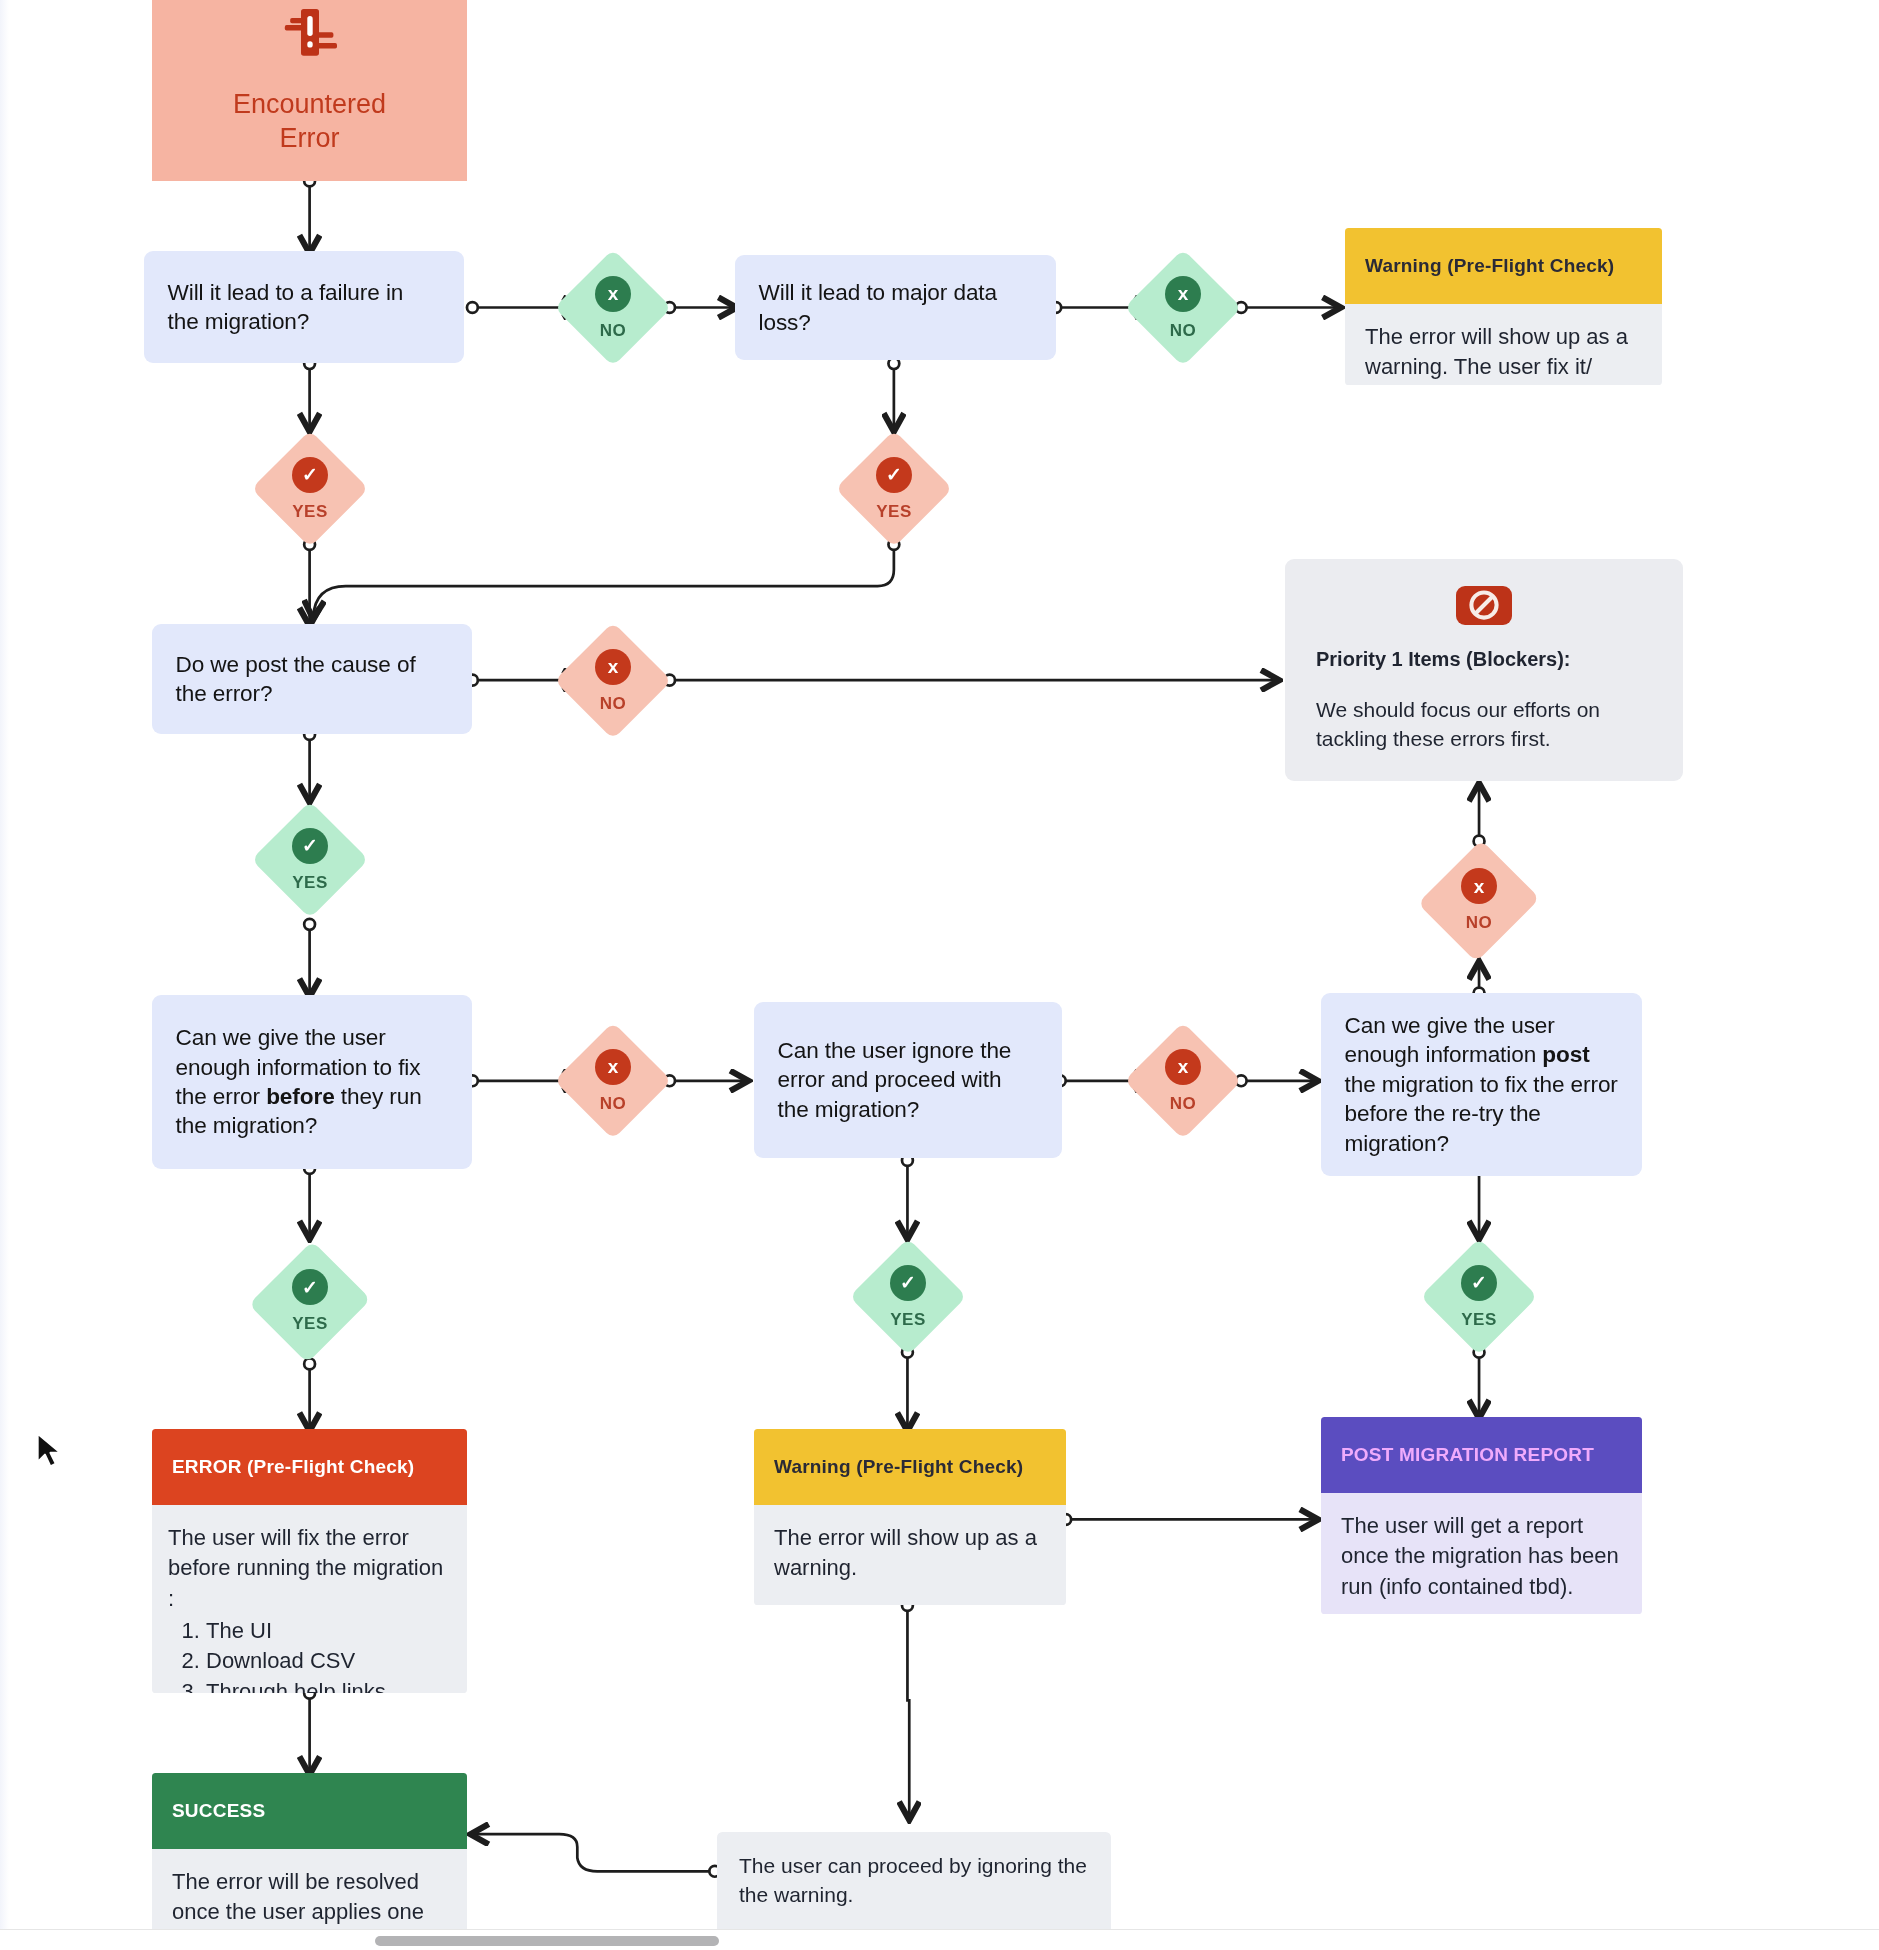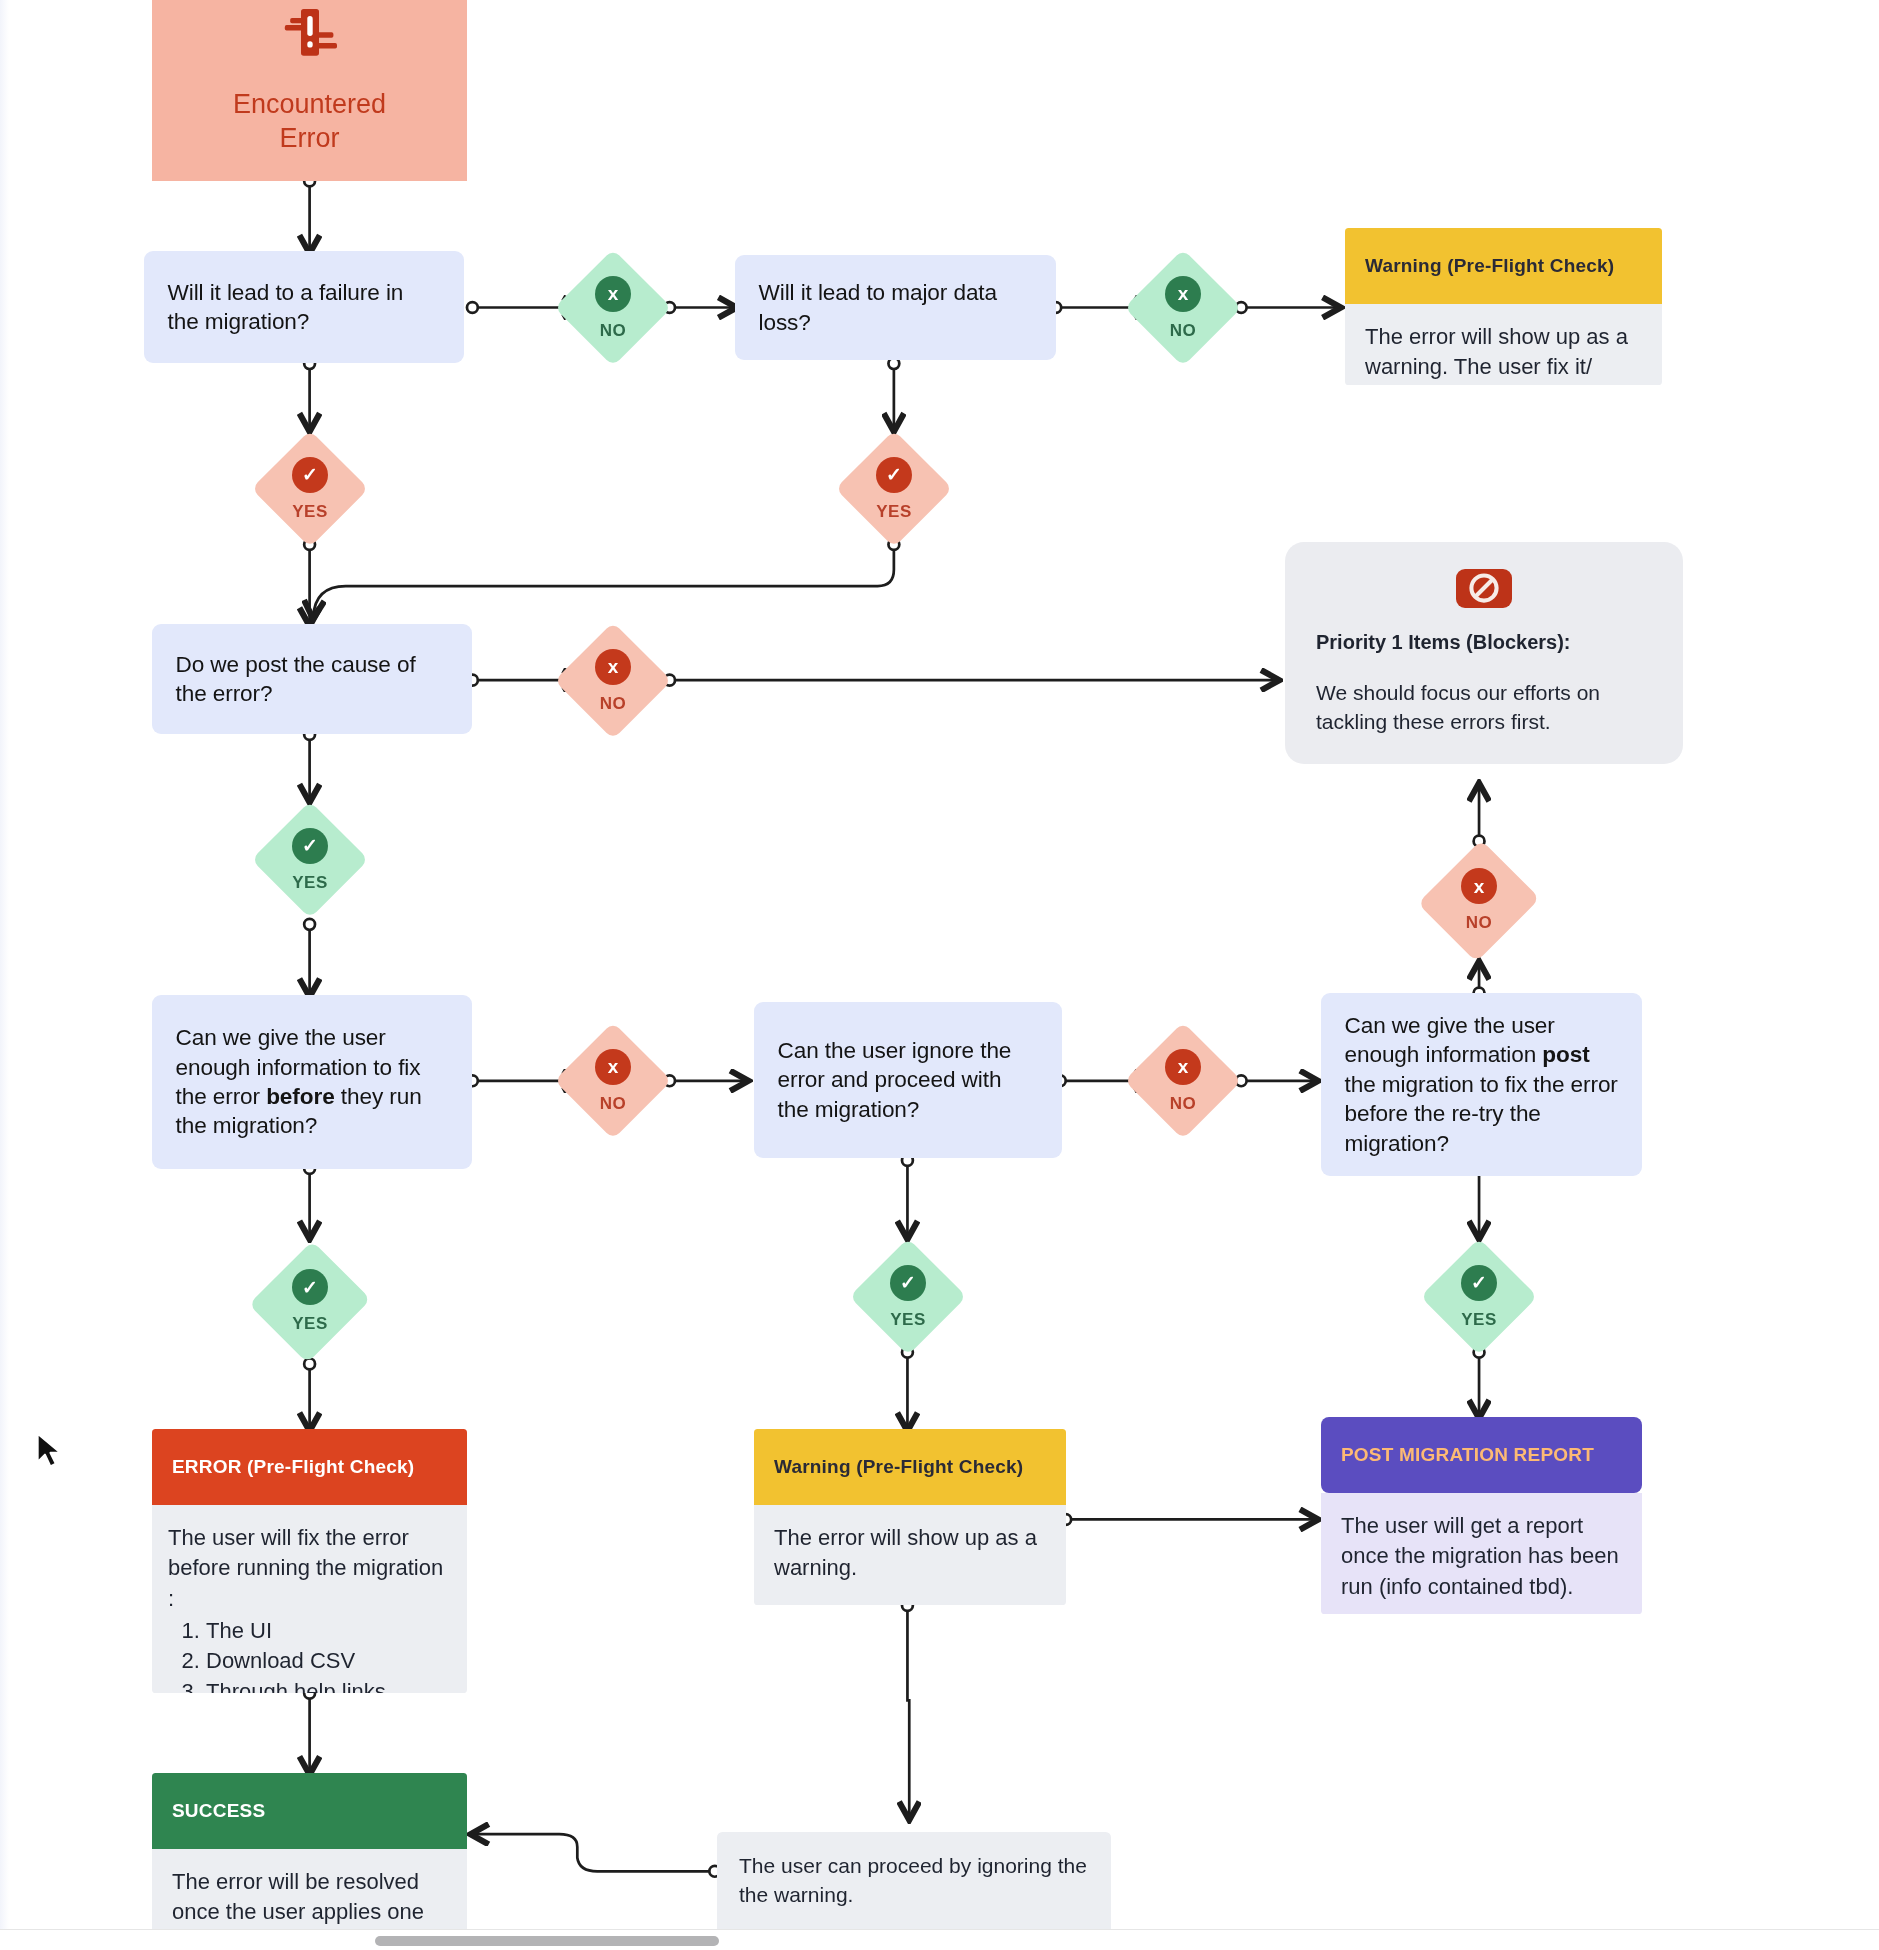--- a/index.html
+++ b/index.html
@@ -54,21 +54,21 @@
     font-size:22px;line-height:1.38;
     padding:18px 20px;
     color:#1f2430;
   }
   .card.warn .hd{background:#f2c230;color:#2a2a36;}
   .card.warn .bd{background:#eceef2;}
   .card.err  .hd{background:#dc4420;color:#ffffff;}
   .card.err  .bd{background:#eceef2;padding-left:16px;}
   .card.succ .hd{background:#2f8550;color:#ffffff;}
   .card.succ .bd{background:#eceef2;}
-  .card.post .hd{background:#5b4dc0;color:#fdba74;border-radius:8px;}
+  .card.post .hd{background:#5b4dc0;color:#f0abfc;}
   .card.post .bd{background:#e7e3f8;color:#1f2430;}
 
   
   .note{
     background:#eceef2;border-radius:5.4px;
     font-size:21px;line-height:1.38;color:#1f2430;
     padding:20px 22px;
     display:flex;align-items:flex-start;
   }
 
@@ -290,21 +290,21 @@
   </div>
 
   <div class="diamond d-red" style="left:554px;top:622px;width:118px;height:118px;">
     <div class="shape"></div>
     <div class="inner">
       <div class="badge">x</div>
       <div class="dlabel">NO</div>
     </div>
   </div>
 
-  <div class="node blocker" style="left:1285px;top:542px;width:398px;height:222px;border-radius:19px;">
+  <div class="node blocker" style="left:1285px;top:559px;width:398px;height:222px;">
     <div class="blocker-icon">
       <svg width="36" height="36" viewBox="0 0 40 40" aria-hidden="true">
         <circle cx="20" cy="20" r="14" fill="none" stroke="#f7ece8" stroke-width="4.5"></circle>
         <line x1="10" y1="30" x2="30" y2="10" stroke="#f7ece8" stroke-width="4.5"></line>
       </svg>
     </div>
     <div class="ttl">Priority 1 Items (Blockers):</div>
     <div class="txt">We should focus our efforts on tackling these errors first.</div>
   </div>
 

